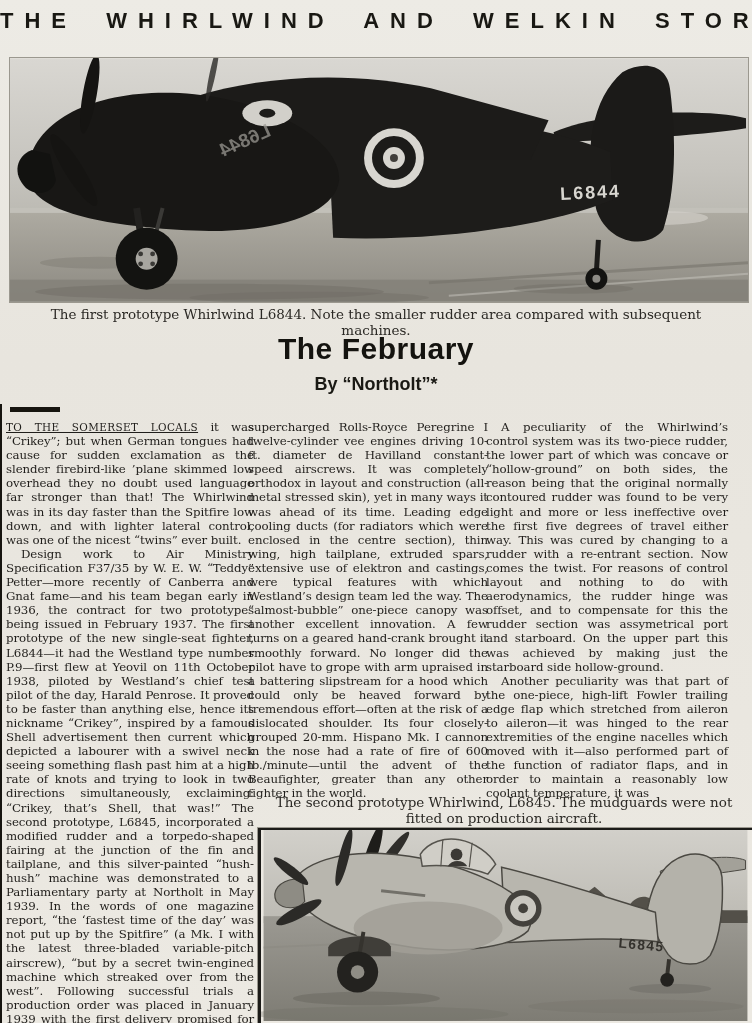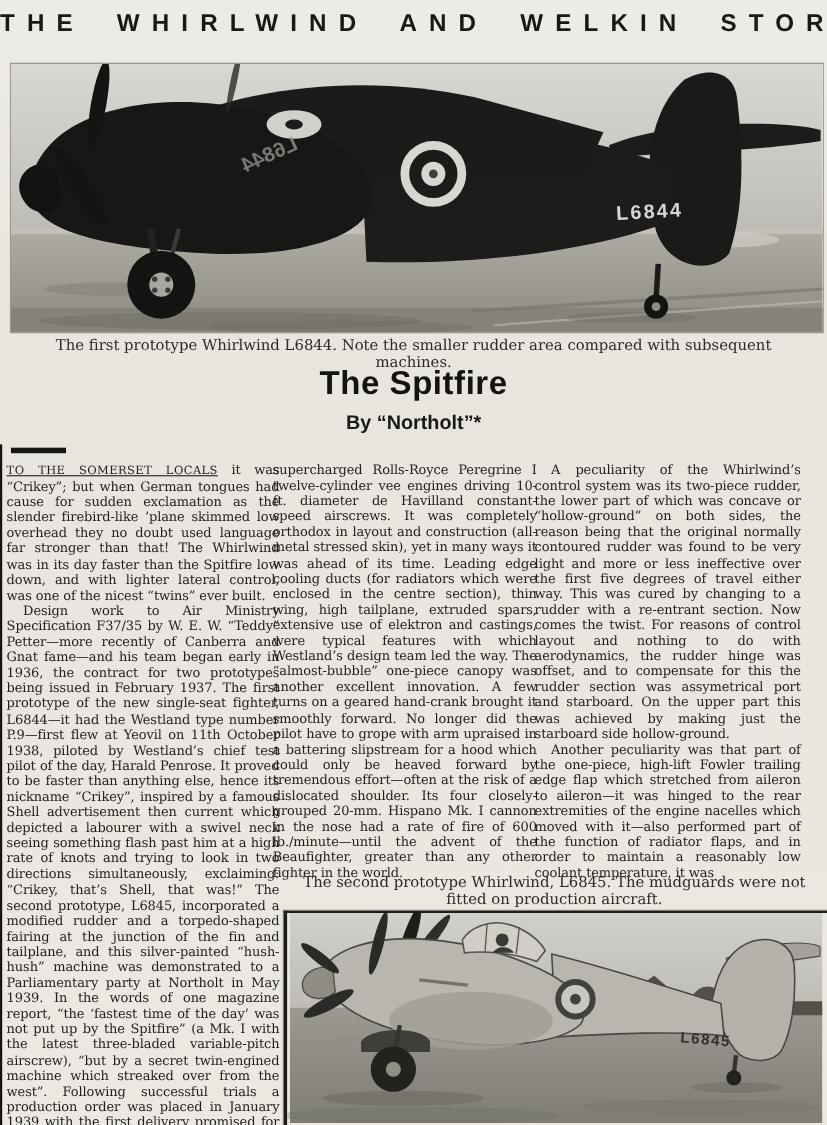--- a/index.html
+++ b/index.html
@@ -119,21 +119,21 @@
 
         <line x1="590" y1="182" x2="588" y2="214" stroke="#1c1b19" stroke-width="5"></line>
         <circle cx="588" cy="221" r="11" fill="#131311"></circle>
         <circle cx="588" cy="221" r="4" fill="#8d8b85"></circle>
       </g>
     </svg>
   </figure>
 
   <p class="caption cap1">The first prototype Whirlwind L6844. Note the smaller rudder area compared with subsequent machines.</p>
 
-  <h2 class="title">The Spitfire</h2>
+  <h2 class="title">The February</h2>
   <h3 class="byline">By “Northolt”*</h3>
 
   <div class="para-rule"></div>
 
   <div class="col col1">
     <p><span class="lead">To the Somerset locals</span><span> it was “Crikey”; but when German tongues had cause for sudden exclamation as the slender firebird-like ’plane skimmed low overhead they no doubt used language far stronger than that! The Whirlwind was in its day faster than the Spitfire low down, and with lighter lateral control, was one of the nicest “twins” ever built.</span></p>
     <p class="indent">Design work to Air Ministry Specification F37/35 by W. E. W. “Teddy” Petter—more recently of Canberra and Gnat fame—and his team began early in 1936, the contract for two prototypes being issued in February 1937. The first prototype of the new single-seat fighter, L6844—it had the Westland type number P.9—first flew at Yeovil on 11th October 1938, piloted by Westland’s chief test pilot of the day, Harald Penrose. It proved to be faster than anything else, hence its nickname “Crikey”, inspired by a famous Shell advertisement then current which depicted a labourer with a swivel neck seeing something flash past him at a high rate of knots and trying to look in two directions simultaneously, exclaiming: “Crikey, that’s Shell, that was!” The second prototype, L6845, incorporated a modified rudder and a torpedo-shaped fairing at the junction of the fin and tailplane, and this silver-painted “hush-hush” machine was demonstrated to a Parliamentary party at Northolt in May 1939. In the words of one magazine report, “the ‘fastest time of the day’ was not put up by the Spitfire” (a Mk. I with the latest three-bladed variable-pitch airscrew), “but by a secret twin-engined machine which streaked over from the west”. Following successful trials a production order was placed in January 1939 with the first delivery promised for nine months later.</p>
 
   </div>
 

